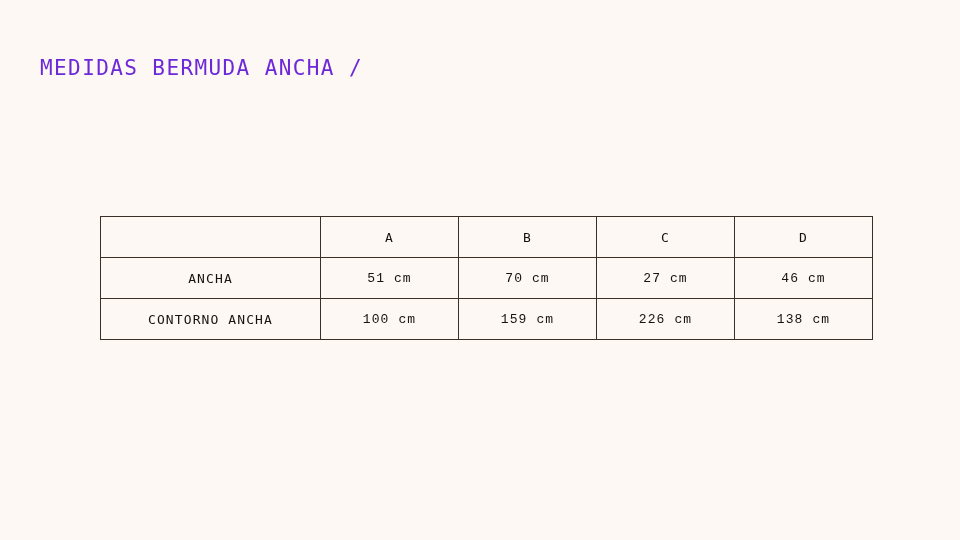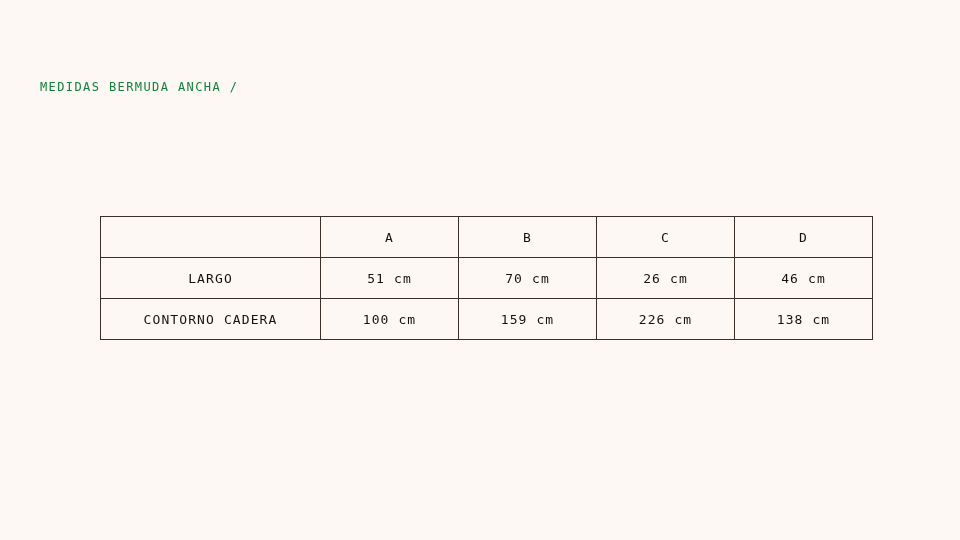--- a/index.html
+++ b/index.html
@@ -16,25 +16,24 @@
   }
   .page {
     position: relative;
     width: 960px;
     height: 540px;
   }
   .page-title {
     position: absolute;
     left: 40px;
     top: 56px;
-    font-size: 12px;
+    font-size: 21px;
     letter-spacing: 1.4px;
-    color: #15803d;
+    color: #6d28d9;
     white-space: nowrap;
-    margin-top: 24px;
   }
   .size-table {
     position: absolute;
     left: 100px;
     top: 216px;
     border-collapse: collapse;
     table-layout: fixed;
   }
   .size-table td, .size-table th {
     border: 1px solid #3a3028;
@@ -43,21 +42,21 @@
     font-weight: normal;
     font-size: 13px;
     letter-spacing: 1.1px;
     color: #17120f;
   }
   .col-label { width: 220px; }
   .col-val   { width: 138px; }
   .hdr-empty { background: transparent; }
   .hdr-cell  { text-align: center; }
   .row-label { text-align: center; }
-  .val-cell  { text-align: center; }
+  .val-cell  { text-align: center; font-family: Liberation Mono, monospace; }
 </style>
 </head>
 <body>
 
 <div class="page">
 
   <div class="page-title">MEDIDAS BERMUDA ANCHA /</div>
 
   <table class="size-table">
     <colgroup>
@@ -71,28 +70,28 @@
       <tr>
         <th class="hdr-empty"></th>
         <th class="hdr-cell">A</th>
         <th class="hdr-cell">B</th>
         <th class="hdr-cell">C</th>
         <th class="hdr-cell">D</th>
       </tr>
     </thead>
     <tbody>
       <tr>
-        <td class="row-label">LARGO</td>
+        <td class="row-label">ANCHA</td>
         <td class="val-cell">51 cm</td>
         <td class="val-cell">70 cm</td>
-        <td class="val-cell">26 cm</td>
+        <td class="val-cell">27 cm</td>
         <td class="val-cell">46 cm</td>
       </tr>
       <tr>
-        <td class="row-label">CONTORNO CADERA</td>
+        <td class="row-label">CONTORNO ANCHA</td>
         <td class="val-cell">100 cm</td>
         <td class="val-cell">159 cm</td>
         <td class="val-cell">226 cm</td>
         <td class="val-cell">138 cm</td>
       </tr>
     </tbody>
   </table>
 
 </div>
 

